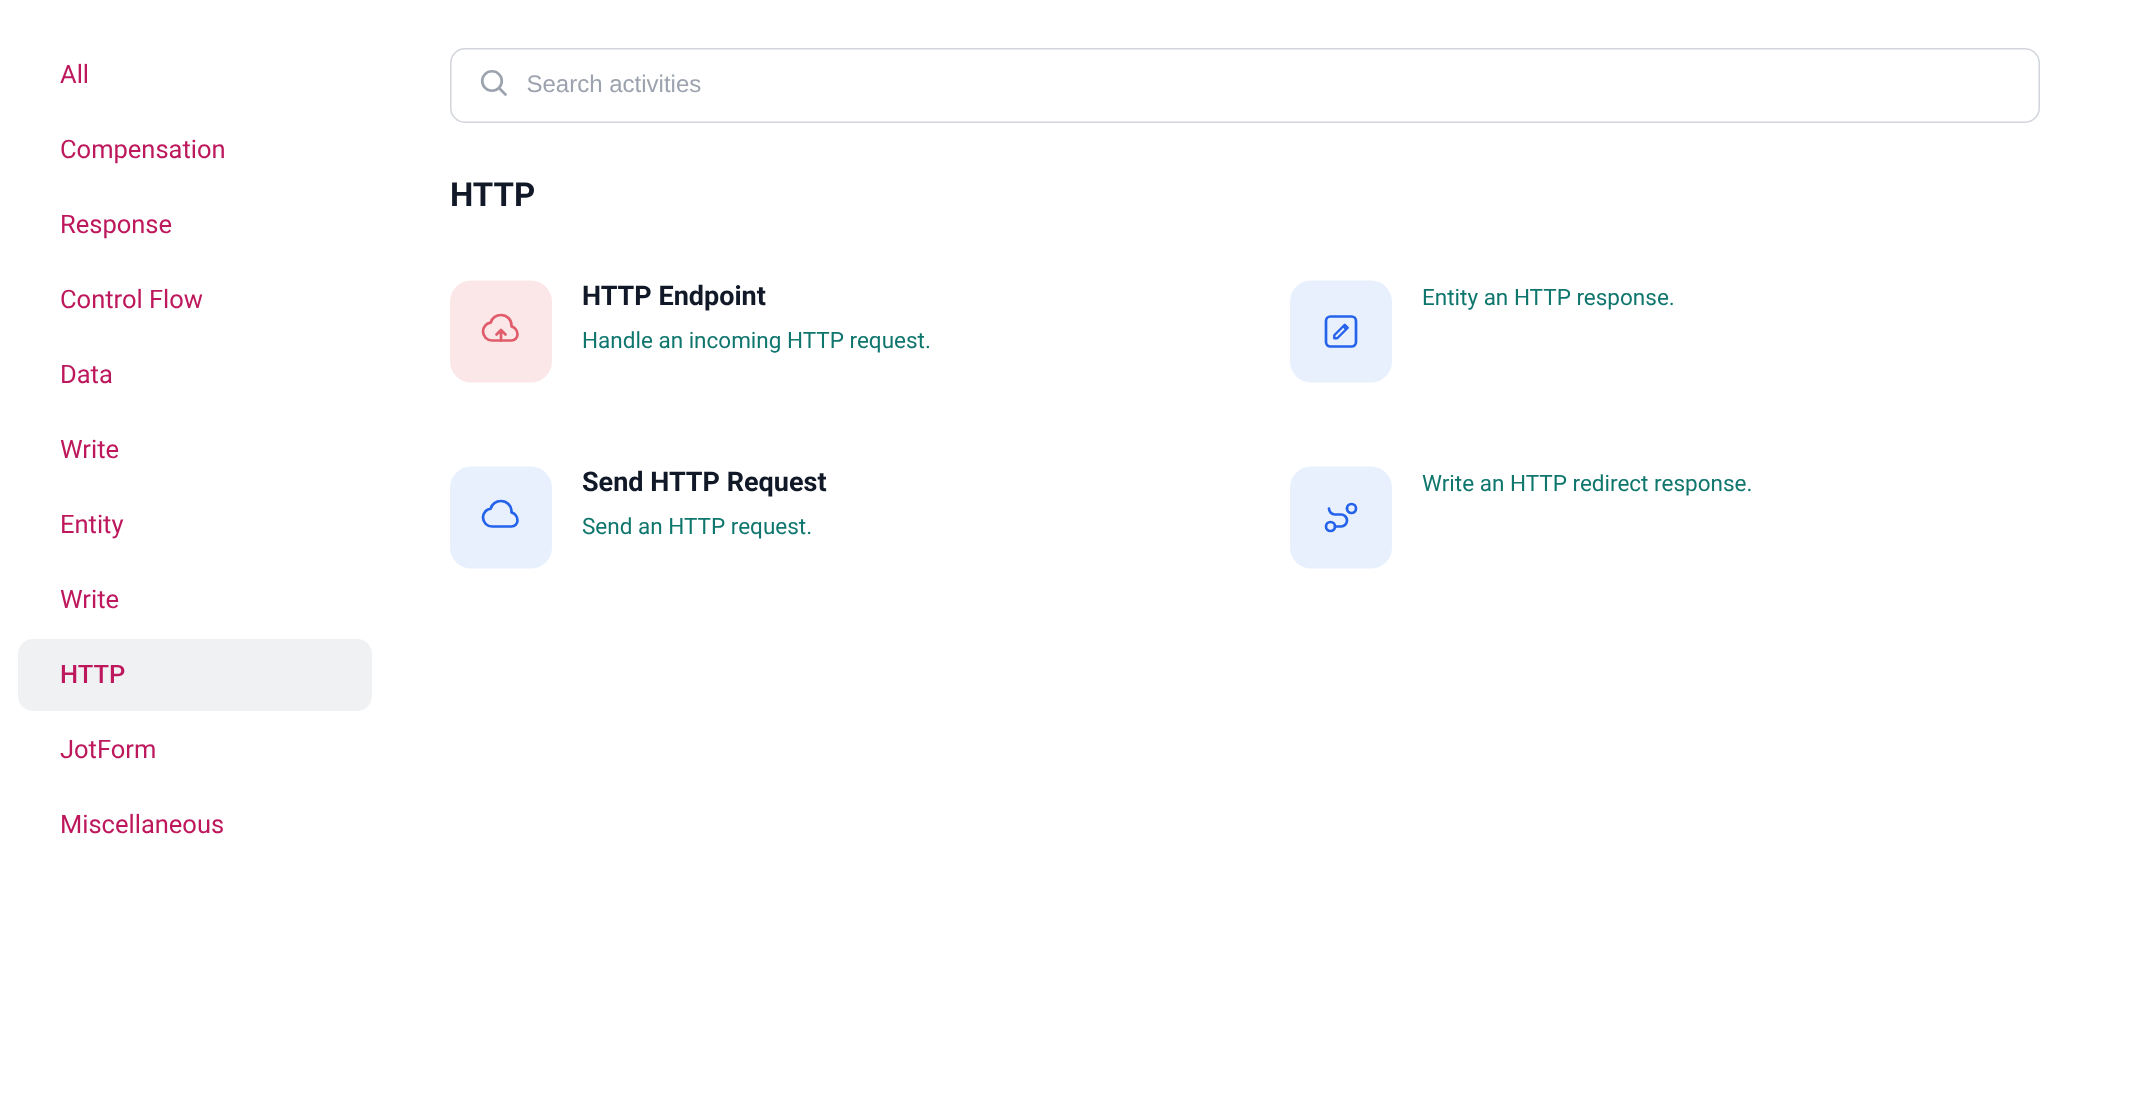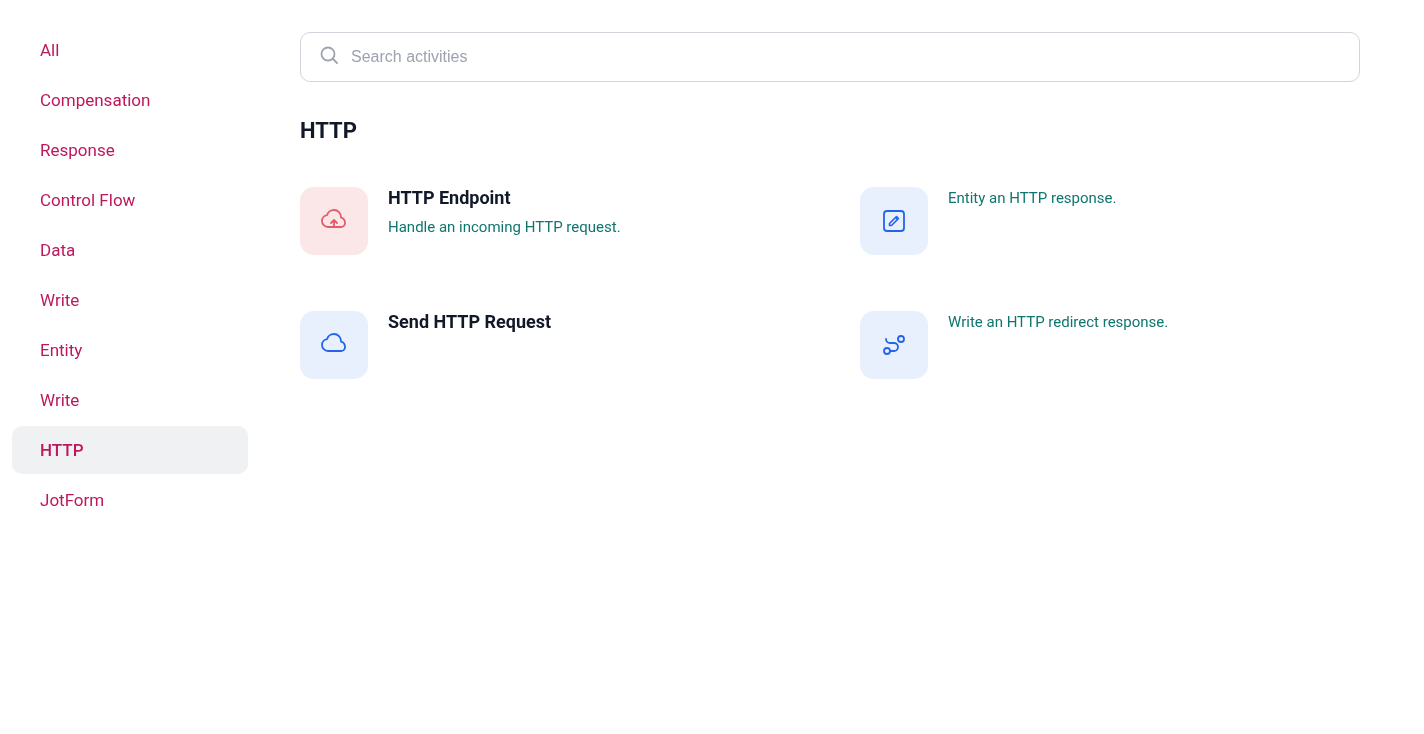--- a/index.html
+++ b/index.html
@@ -147,20 +147,21 @@
 <div class="sidebar-item">All</div>
     <div class="sidebar-item">Compensation</div>
     <div class="sidebar-item">Response</div>
     <div class="sidebar-item">Control Flow</div>
     <div class="sidebar-item">Data</div>
     <div class="sidebar-item">Write</div>
     <div class="sidebar-item">Entity</div>
     <div class="sidebar-item">Write</div>
     <div class="sidebar-item active">HTTP</div>
     <div class="sidebar-item">JotForm</div>
+    <div class="sidebar-item">Miscellaneous</div>
   </div>
 
 <div class="main-content">
   <div class="search-bar">
     <span class="search-icon">
       <svg width="20" height="20" viewBox="0 0 20 20" fill="none">
         <circle cx="9" cy="9" r="6.5" stroke="#9ca3af" stroke-width="1.8"></circle>
         <line x1="14" y1="14" x2="18" y2="18" stroke="#9ca3af" stroke-width="1.8" stroke-linecap="round"></line>
       </svg>
     </span>
@@ -196,20 +197,21 @@
         </div>
       </div>
       <div class="activity-card">
         <div class="activity-icon blue">
           <svg viewBox="0 0 32 32" fill="none" xmlns="http://www.w3.org/2000/svg">
       <path d="M10 22c-3.3 0-6-2.7-6-6 0-3 2.2-5.5 5.1-5.9C9.8 7.2 12.7 5 16 5c3.9 0 7 3.1 7 7 0 .2 0 .4-.01.6C25.2 13.2 27 15.4 27 18c0 2.2-1.8 4-4 4H10z" stroke="#2563eb" stroke-width="1.8" stroke-linejoin="round"></path>
     </svg>
         </div>
         <div class="activity-info">
           <div class="activity-name">Send HTTP Request</div>
+          <div class="activity-desc">Send an HTTP request.</div>
         </div>
       </div>
       <div class="activity-card">
         <div class="activity-icon blue">
           <svg viewBox="0 0 32 32" fill="none" xmlns="http://www.w3.org/2000/svg">
       <circle cx="9" cy="22" r="3" stroke="#2563eb" stroke-width="1.8"></circle>
       <circle cx="23" cy="10" r="3" stroke="#2563eb" stroke-width="1.8"></circle>
       <path d="M12 22h4a4 4 0 000-8h-4a4 4 0 01-4-4M20 10h0" stroke="#2563eb" stroke-width="1.8" stroke-linecap="round"></path>
     </svg>
         </div>

